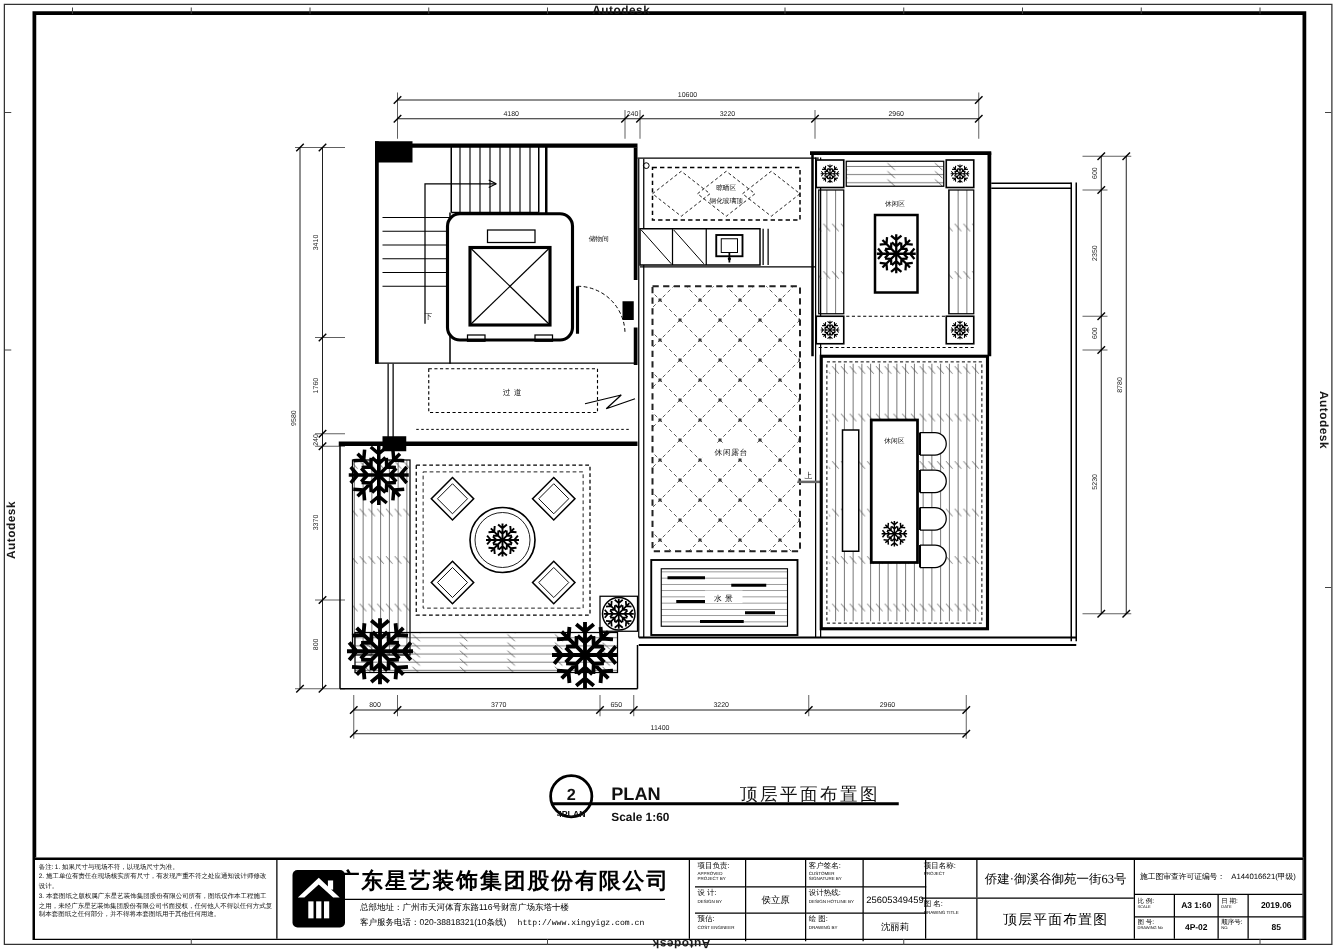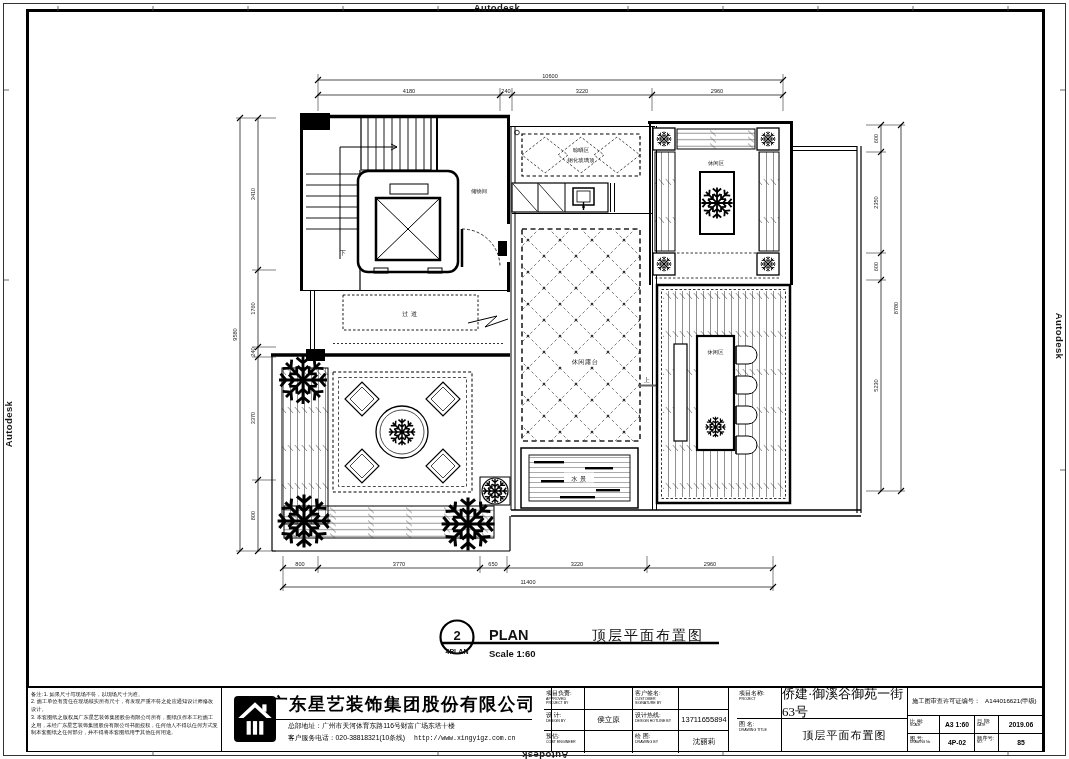--- a/index.html
+++ b/index.html
@@ -22,36 +22,36 @@
   .tb .sec{position:absolute;top:0;height:100%;border-right:1.5px solid #000}
   .notes{left:0;width:194px;padding:2.5px 3px 0 3px;font-size:5.2px;line-height:1.5;color:#111}
   .notes .nlabel{margin-right:1px}
   .company{left:194px;width:330px}
   .logo{position:absolute;left:12px;top:8px;width:42px;height:46px;background:#000;border-radius:4px}
   .co-name{position:absolute;left:48px;top:4px;width:262px;font-size:17.5px;font-weight:600;
     letter-spacing:1.5px;border-bottom:1.5px solid #000;padding-bottom:3px;white-space:nowrap}
   .co-addr{position:absolute;left:66px;top:33px;font-size:6.8px}
   .co-phone{position:absolute;left:66px;top:45px;font-size:6.8px}
   .co-web{position:absolute;left:192px;top:47px;font-size:6.5px;font-family:"Liberation Mono",monospace}
-  .personnel{left:516px;width:185px;display:grid;grid-template-columns:41px 48px 46px 50px;
+  .personnel{left:528px;width:185px;display:grid;grid-template-columns:41px 48px 46px 50px;
     grid-template-rows:21.5px 21.5px 21.5px}
   .personnel>div{border-right:1px solid #000;border-bottom:1px solid #000;overflow:hidden}
   .personnel>div:nth-child(4n){border-right:none}
   .personnel>div:nth-child(n+9){border-bottom:none}
   .lab{padding:2px 1px 0 2px}
   .lab .zh{font-size:6px;line-height:7px;display:block}
   .lab .en{font-size:3.6px;line-height:4.2px;display:block}
   .val{display:flex;align-items:center;justify-content:center;font-size:7.5px}
   .project{left:709px;width:171px}
   .prow{display:flex;height:31px;border-bottom:1px solid #000}
   .prow.p2{height:32.5px;border-bottom:none}
   .prow .lab{width:45px;border-right:1px solid #000}
   .prow .pv{flex:1;display:flex;align-items:center;justify-content:center;
     font-family:"Liberation Serif",serif}
-  .pv1{font-size:13px}.pv2{font-size:11px;letter-spacing:1px}
+  .pv1{font-size:10px}.pv2{font-size:11px;letter-spacing:1px}
   .meta{left:880px;width:135px;border-right:none}
   .license{height:28px;border-bottom:1px solid #000;display:flex;align-items:center;
     padding:0 4px;font-size:6.2px;gap:5px;white-space:nowrap}
   .mgrid{display:grid;grid-template-columns:32px 35px 24px 44px;grid-template-rows:17.5px 17.5px}
   .mgrid>div{border-right:1px solid #000;border-bottom:1px solid #000;overflow:hidden}
   .mgrid>div:nth-child(4n){border-right:none}
   .mgrid>div:nth-child(n+5){border-bottom:none}
   .mgrid .lab{padding:1.5px 1px 0 2px}
   .mgrid .lab .zh{font-size:5.2px;line-height:6px}
   .mgrid .lab .en{font-size:3.2px;line-height:3.8px}
@@ -480,21 +480,21 @@
     <div class="val"></div>
     <div class="lab">
           <span class="zh">设 计:</span>
           <span class="en">DESIGN BY</span>
         </div>
     <div class="val">侯立原</div>
     <div class="lab">
           <span class="zh">设计热线:</span>
           <span class="en">DESIGN HOTLINE BY</span>
         </div>
-    <div class="val">13711655894</div>
+    <div class="val">25605349459</div>
     <div class="lab">
           <span class="zh">预估:</span>
           <span class="en">COST ENGINEER</span>
         </div>
     <div class="val"></div>
     <div class="lab">
           <span class="zh">绘 图:</span>
           <span class="en">DRAWING BY</span>
         </div>
     <div class="val">沈丽莉</div>

